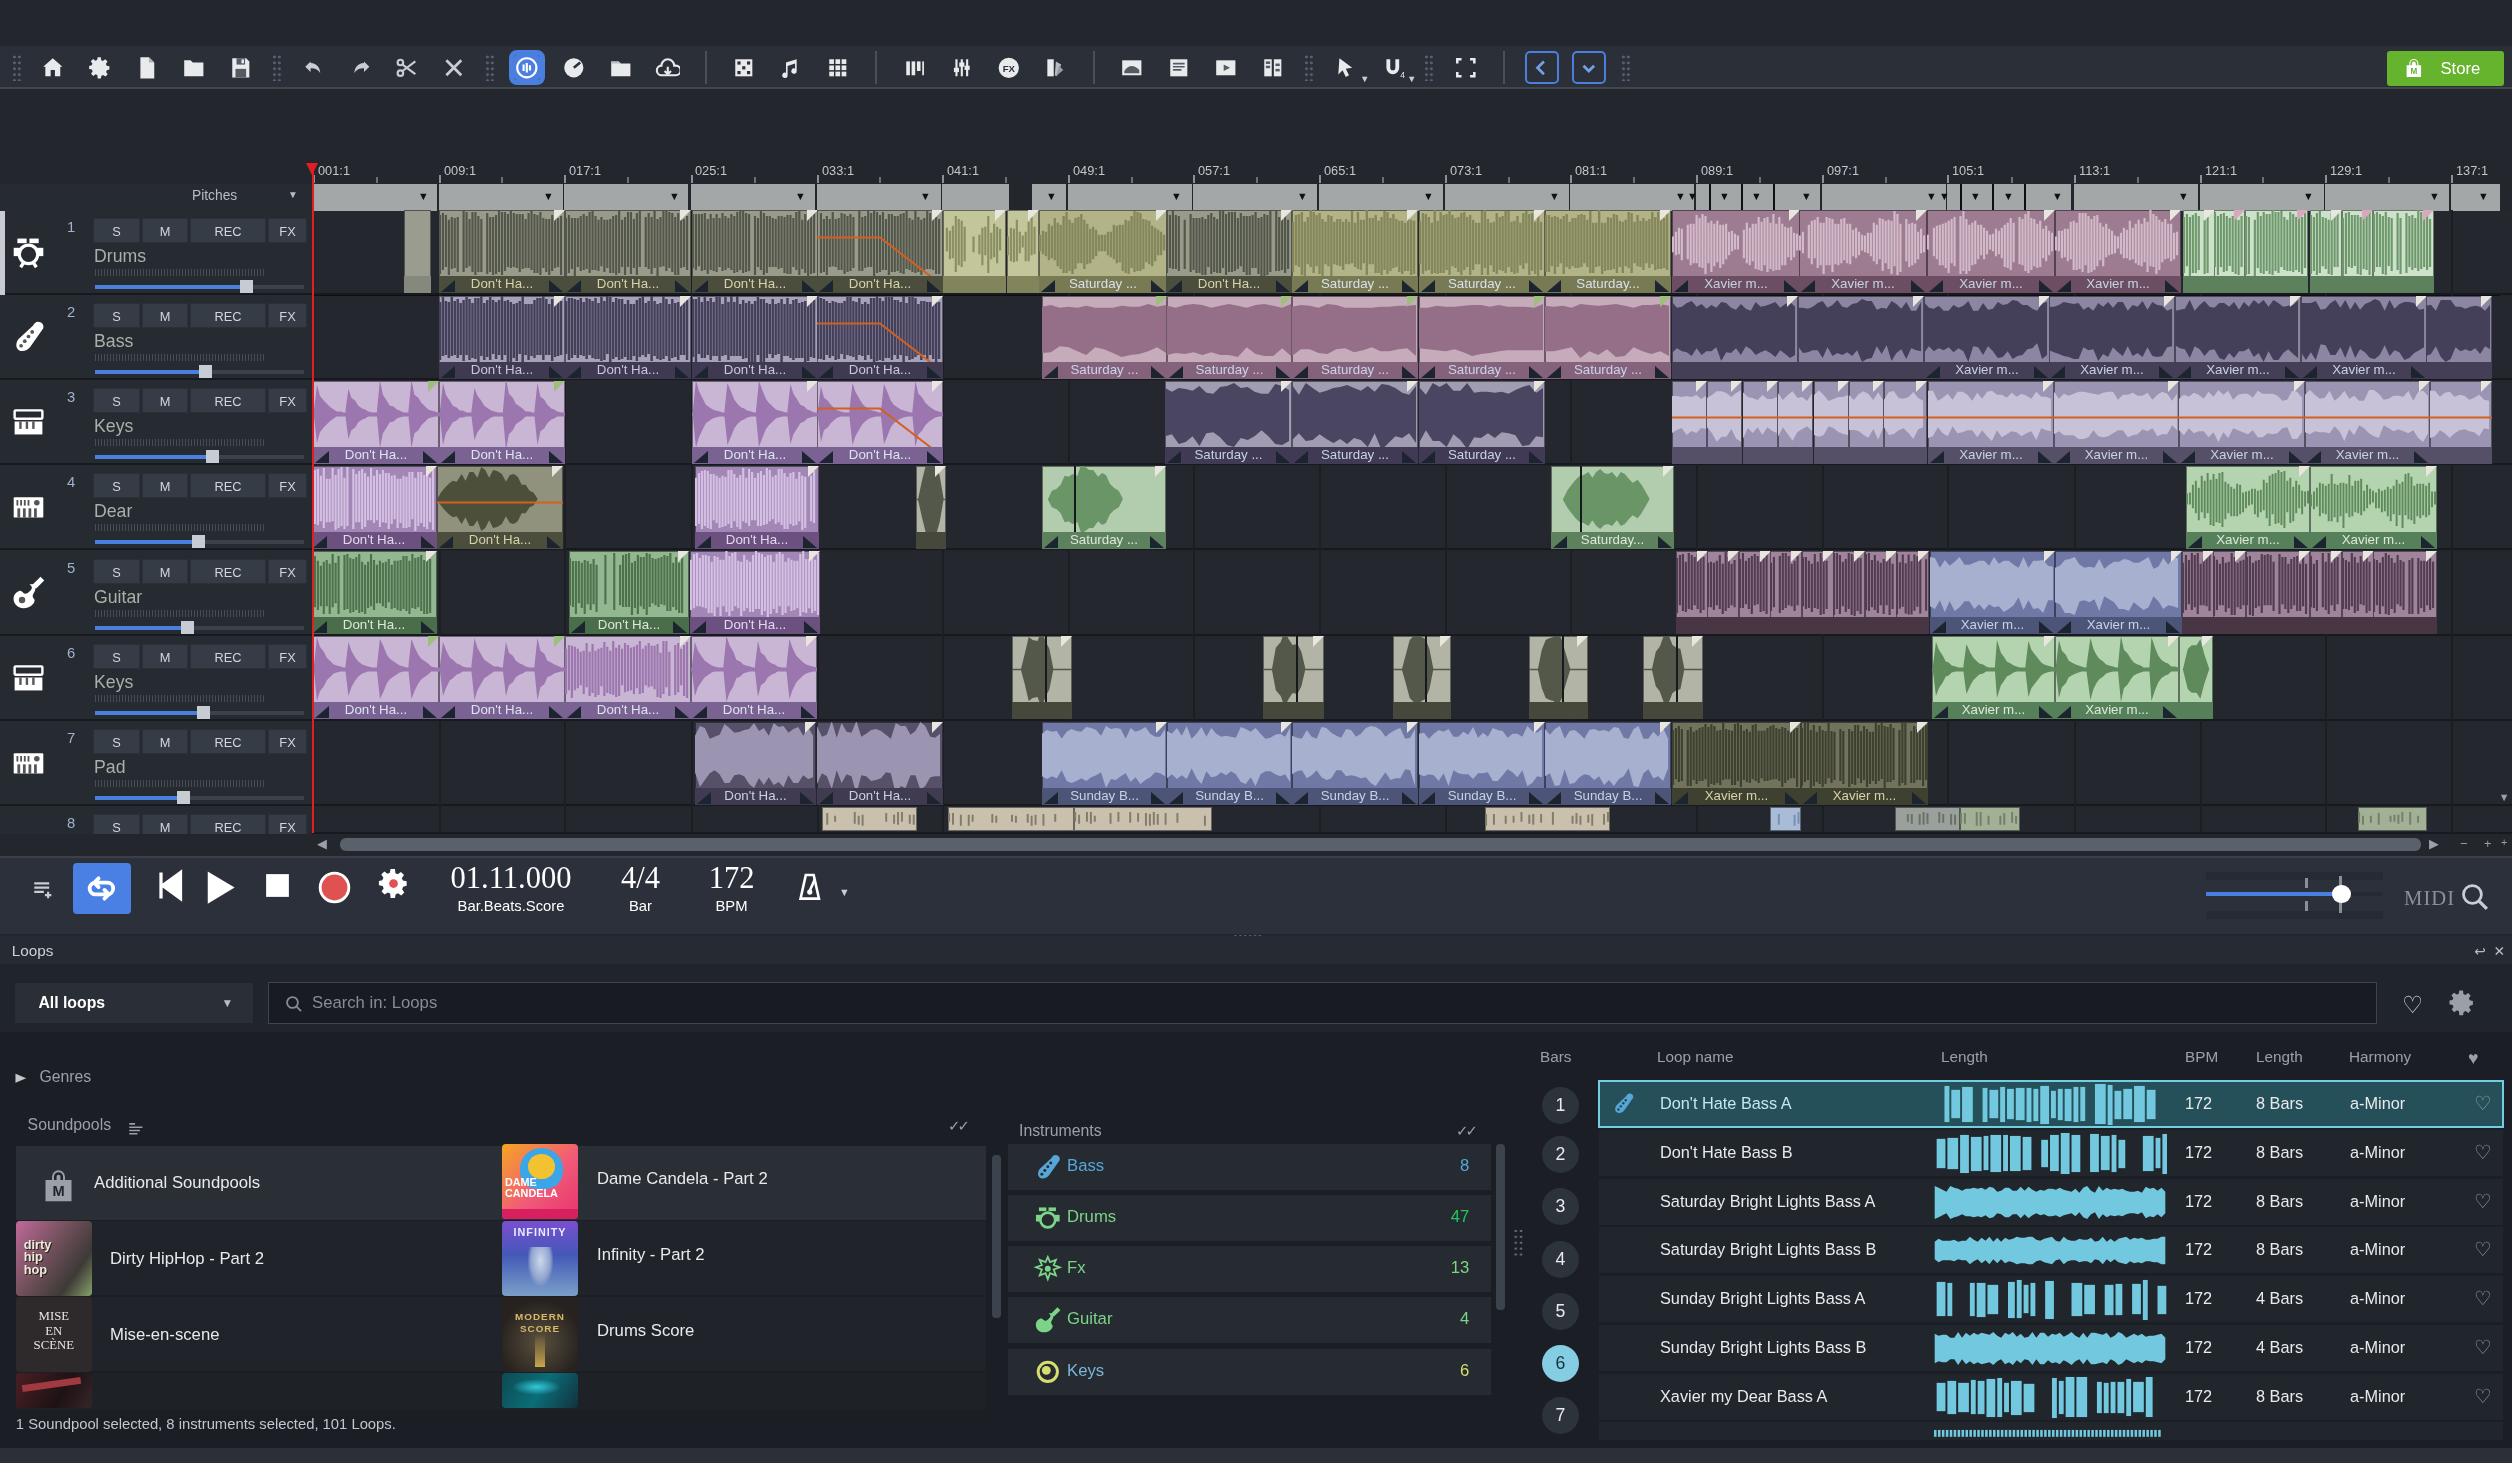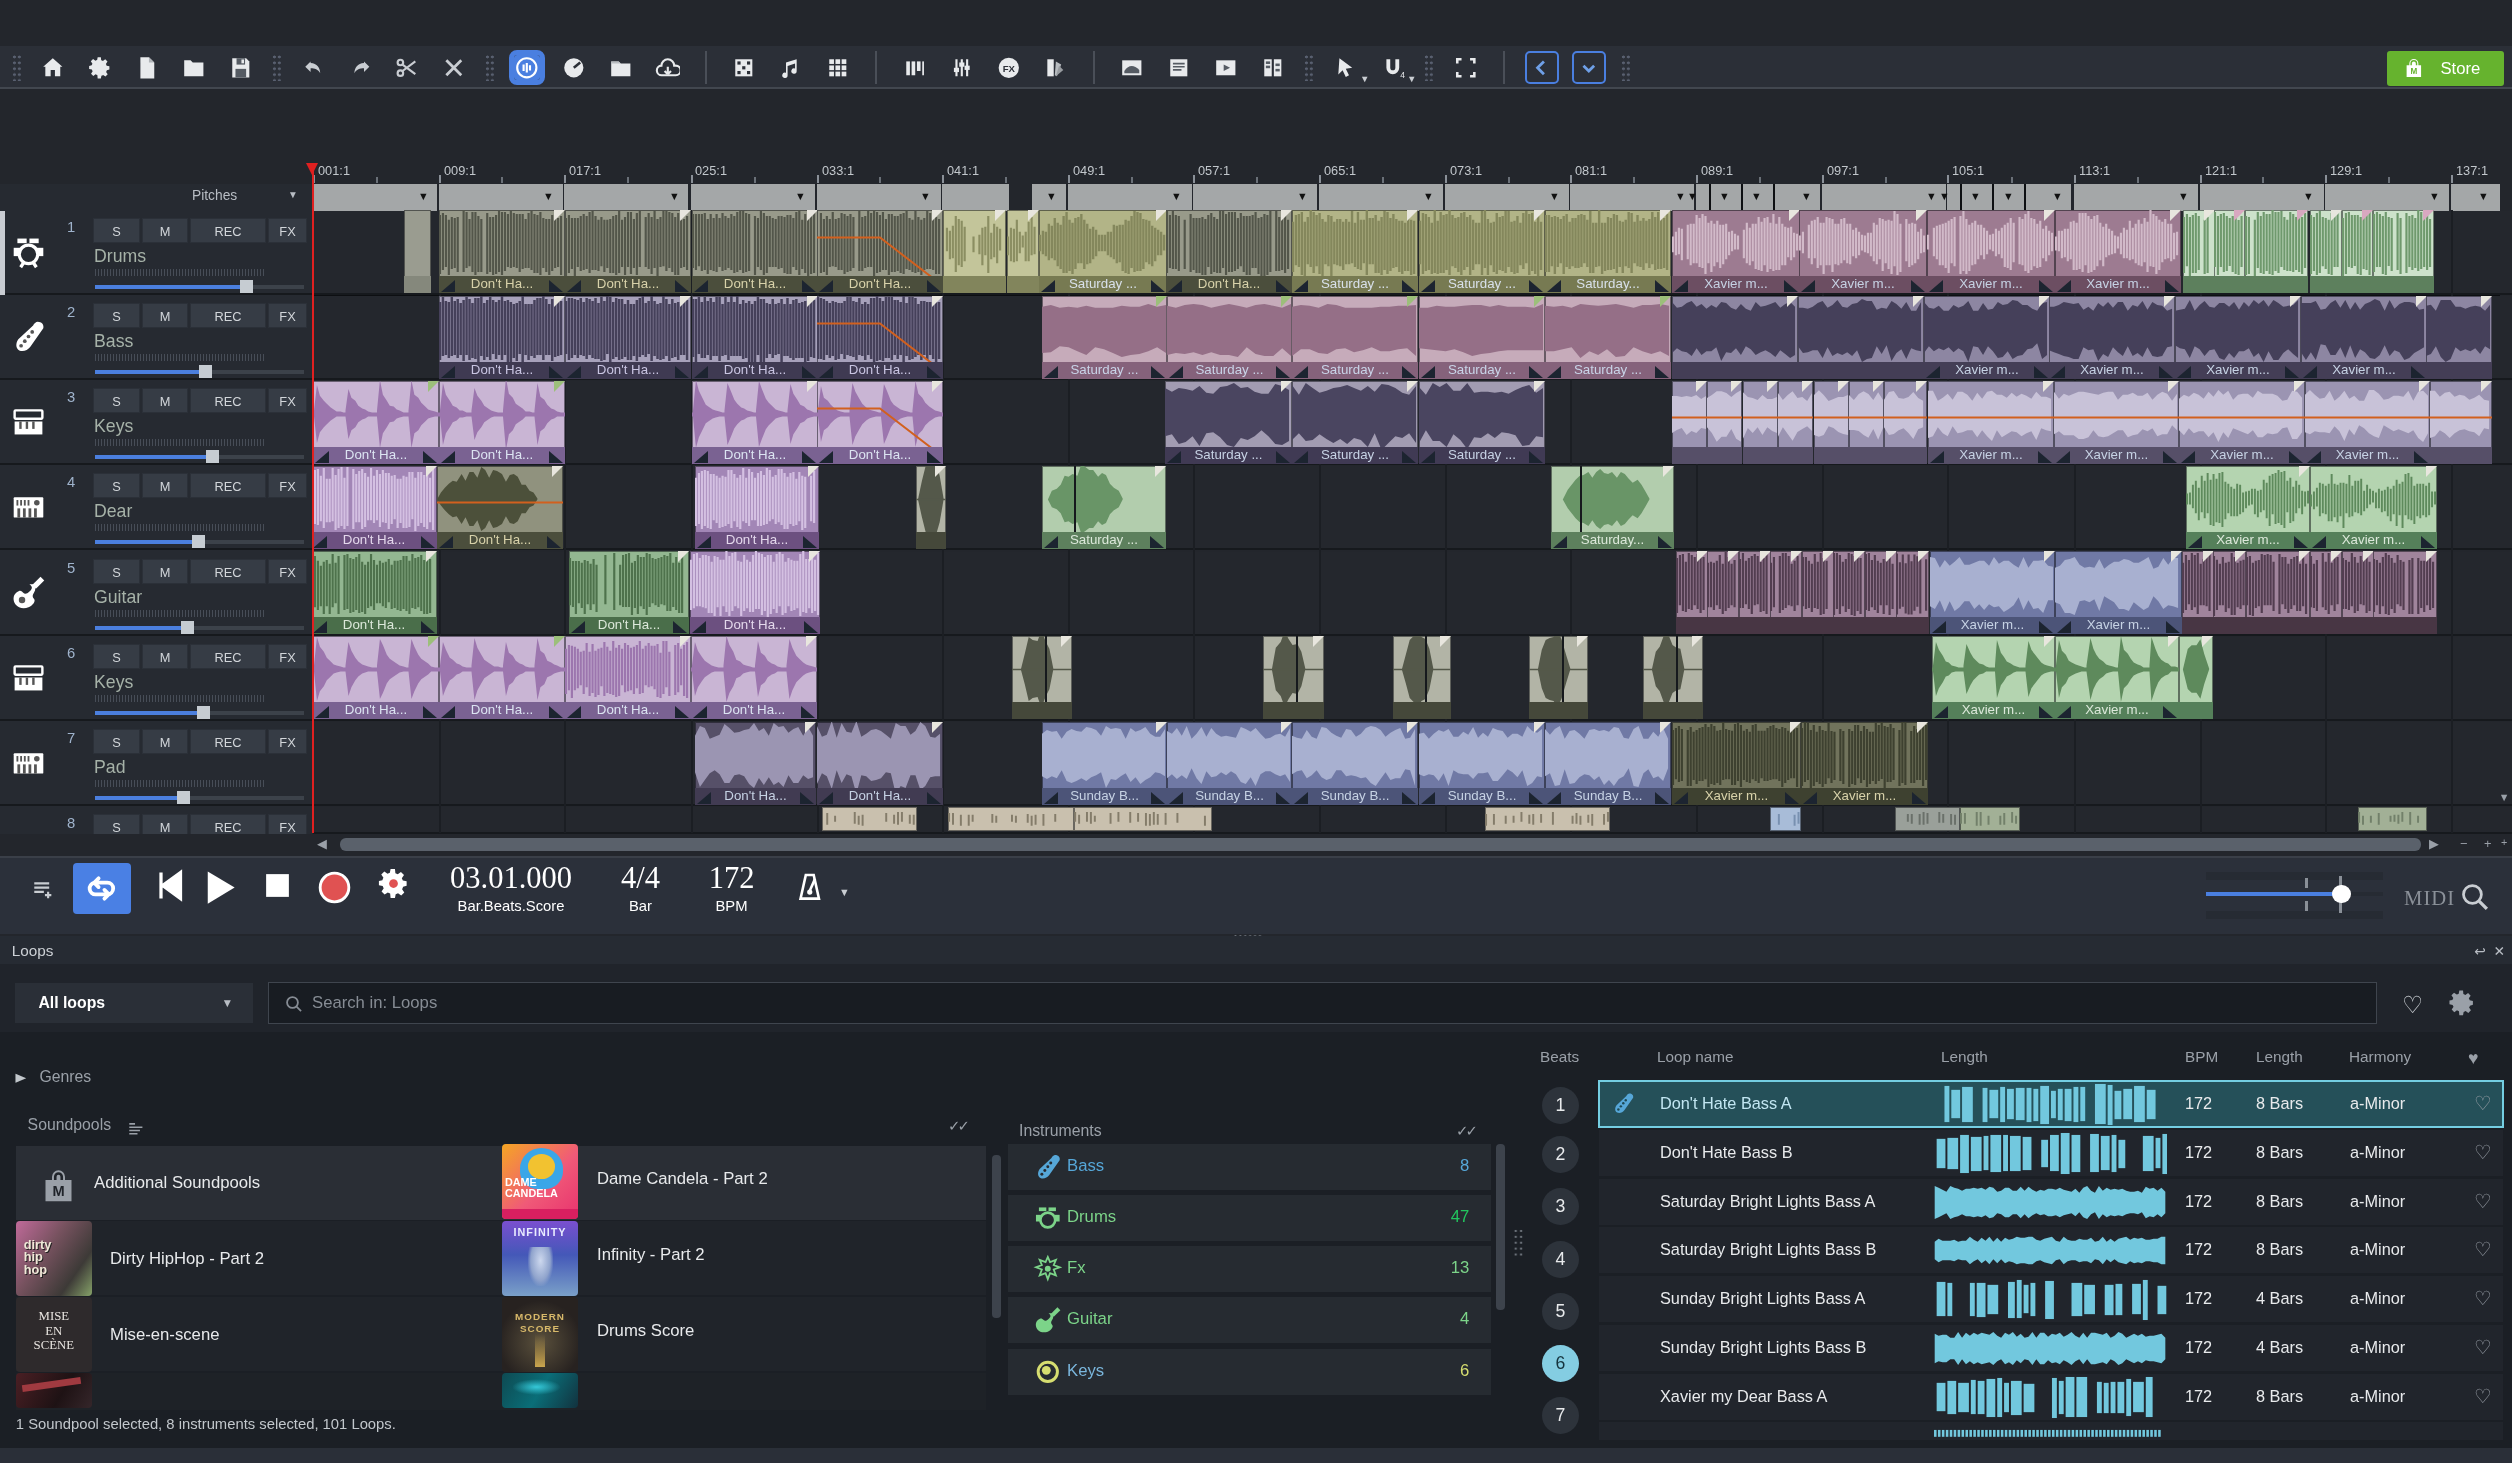--- a/index.html
+++ b/index.html
@@ -1474,21 +1474,21 @@
         <rect x="5" y="5" width="14" height="14" fill="#fff"></rect>
       </svg>
   <svg class="tpbtn" style="left:313px" viewBox="0 0 24 24" width="43" height="43">
         <circle cx="12" cy="12" r="8" fill="#e05252" stroke="#fff" stroke-width="1.6"></circle>
       </svg>
   <svg class="tpbtn" style="left:376px" viewBox="0 0 24 24" width="35" height="35">
         <path d="M12 8a4 4 0 100 8 4 4 0 000-8zm9 5.5v-3l-2.6-.5a6.7 6.7 0 00-.7-1.6l1.5-2.2-2.1-2.1-2.2 1.5c-.5-.3-1-.5-1.6-.7L13 2h-3l-.5 2.6c-.6.2-1.1.4-1.6.7L5.7 3.8 3.6 5.9l1.5 2.2c-.3.5-.5 1-.7 1.6L2 10.2v3l2.6.5c.2.6.4 1.1.7 1.6l-1.5 2.2 2.1 2.1 2.2-1.5c.5.3 1 .5 1.6.7L10 22h3l.5-2.6c.6-.2 1.1-.4 1.6-.7l2.2 1.5 2.1-2.1-1.5-2.2c.3-.5.5-1 .7-1.6z" fill="#fff"></path>
         <circle cx="12" cy="12" r="3" fill="#e05252"></circle>
       </svg>
   <div id="tp-pos">
-        <div class="big">03.01.000</div>
+        <div class="big">01.11.000</div>
         <div class="sm">Bar.Beats.Score</div>
       </div>
   <div class="tpnum" style="left:611px;width:59px">
         <div class="big">4/4</div>
         <div class="sm">Bar</div>
       </div>
   <div class="tpnum" style="left:699px;width:65px">
         <div class="big">172</div>
         <div class="sm">BPM</div>
       </div>
@@ -1637,21 +1637,21 @@
       <span class="iicon"><svg viewBox="0 0 40 40" width="29.6" height="29.6">
           <circle cx="20" cy="20" r="13" fill="none" stroke="#d6de70" stroke-width="4"></circle>
           <circle cx="18" cy="18" r="6" fill="#d6de70"></circle>
         </svg></span>
       <span class="itxt" style="color:#7ab6dc">Keys</span>
       <span class="icnt" style="color:#d6de70">6</span>
     </div>
 <div id="insscroll"></div>
 <div id="dragdots"></div>
 
-<span id="llhdr" style="left:1540px">Beats</span>
+<span id="llhdr" style="left:1540px">Bars</span>
 <span id="llhdr" style="left:1657px">Loop name</span>
 <span id="llhdr" style="left:1941px">Length</span>
 <span id="llhdr" style="left:2185px">BPM</span>
 <span id="llhdr" style="left:2256px">Length</span>
 <span id="llhdr" style="left:2349px">Harmony</span>
 <span id="llhdr" style="left:2468px;font-size:17.7px">♥</span>
 <div class="pcirc" style="top:1087px">1</div>
     <div class="pcirc" style="top:1136px">2</div>
     <div class="pcirc" style="top:1188px">3</div>
     <div class="pcirc" style="top:1241px">4</div>

